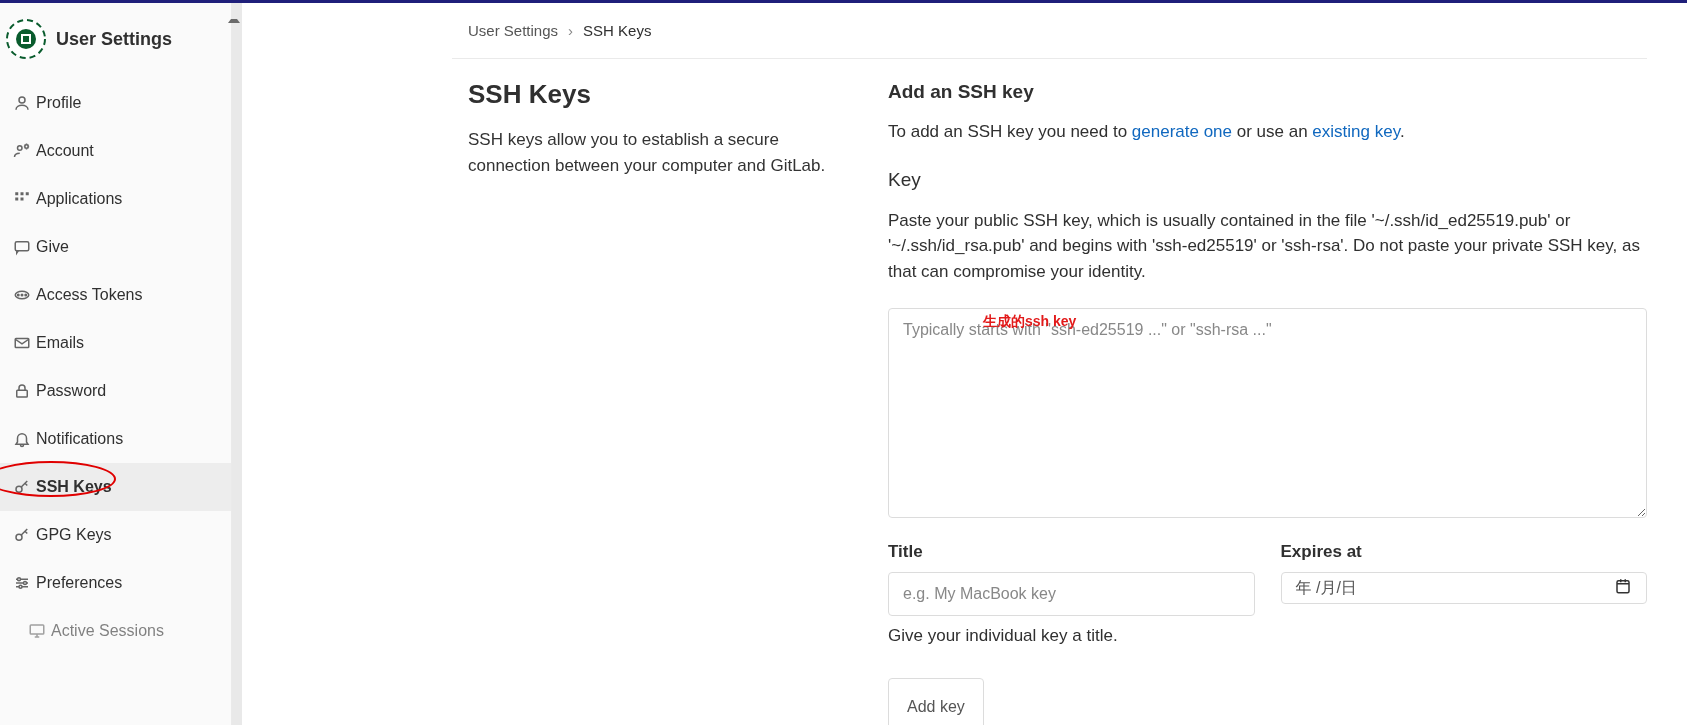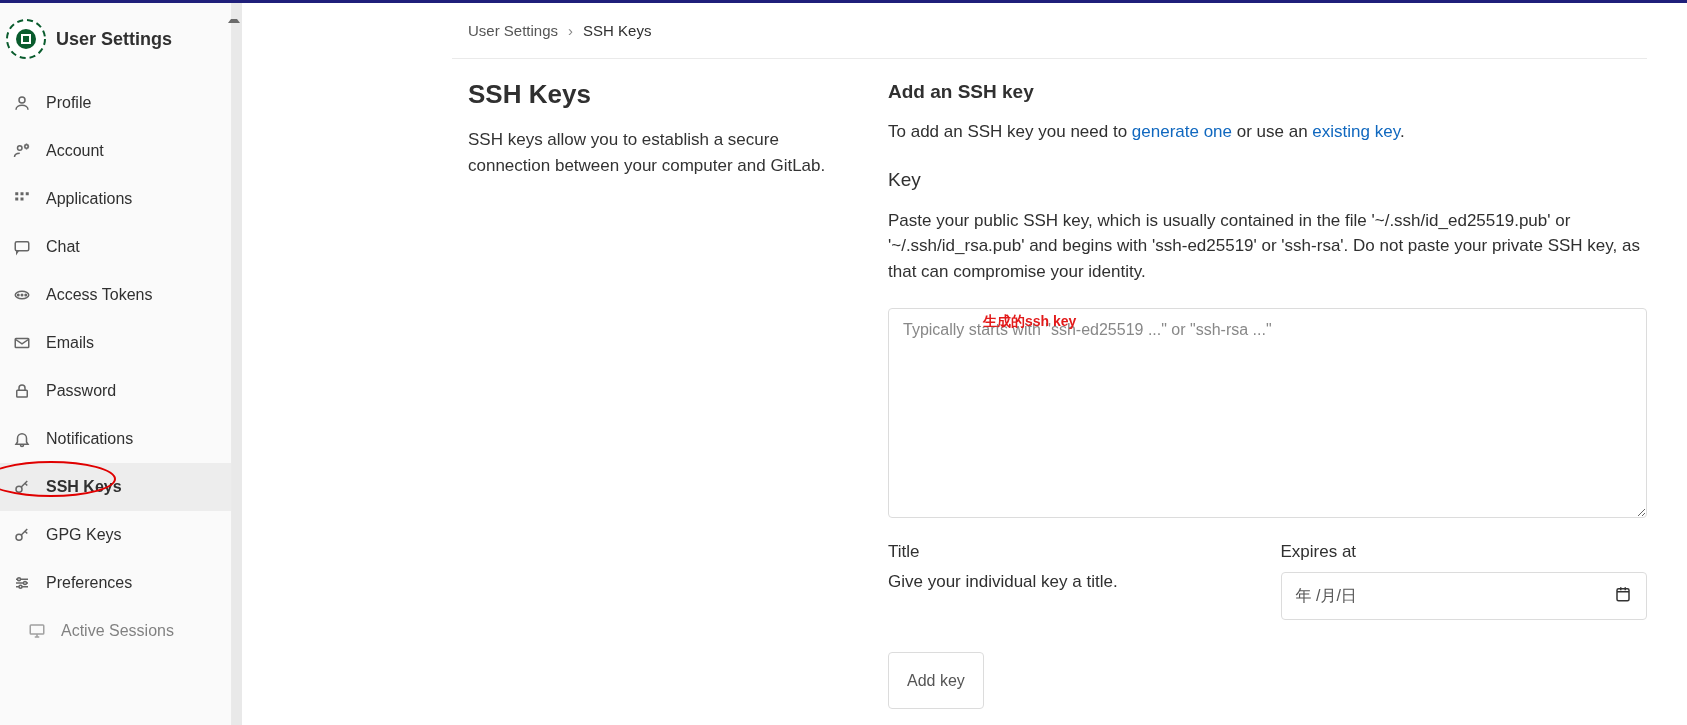--- a/index.html
+++ b/index.html
@@ -69,21 +69,21 @@
   }
   .avatar svg { width: 40px; height: 40px; }
   .sidebar-title {
     font-size: 18px;
     font-weight: 600;
     color: #303030;
   }
   .nav-item {
     display: flex;
     align-items: center;
-    gap: 14px;
+    gap: 4px;
     padding: 14px 12px;
     font-size: 16px;
     color: #303030;
     cursor: pointer;
     position: relative;
   }
   .nav-item.active {
     background: #ededed;
     font-weight: 600;
   }
@@ -197,38 +197,38 @@
   .row2 {
     display: flex;
     gap: 26px;
     margin-top: 20px;
   }
   .row2 .field { flex: 1; min-width: 0; }
   .row2 .field.title-field { flex: 1 1 49%; }
   .row2 .field.expires-field { flex: 1 1 49%; }
   .field .lbl {
     font-size: 17px;
-    font-weight: 400;
+    font-weight: 700;
     margin-bottom: 10px;
     display: block;
   }
   input[type="text"].textfield {
     width: 100%;
     height: 44px;
     border: 1px solid #dcdcdc;
     border-radius: 4px;
     padding: 0 14px;
     font-size: 16px;
   }
   input[type="text"].textfield::placeholder { color: #888; }
   .date-wrap {
     display: flex;
     align-items: center;
     width: 100%;
-    height: 48px;
+    height: 32px;
     border: 1px solid #dcdcdc;
     border-radius: 4px;
     padding: 0 14px;
     font-size: 16px;
     color: #555;
     justify-content: space-between;
     cursor: pointer;
     background: #fff;
   }
   .date-wrap svg { width: 18px; height: 18px; }
@@ -306,21 +306,21 @@
       <span>Applications</span>
     </div>
 
     <div class="nav-item">
       <span class="icon">
         <svg viewBox="0 0 24 24" fill="none" stroke="currentColor" stroke-width="2">
             <rect x="3" y="5" width="18" height="12" rx="2"></rect>
             <path d="M7 17l-2 3v-3"></path>
           </svg>
       </span>
-      <span>Chat</span>
+      <span>Give</span>
     </div>
 
     <div class="nav-item">
       <span class="icon">
         <svg viewBox="0 0 24 24" fill="none" stroke="currentColor" stroke-width="2">
             <ellipse cx="12" cy="12" rx="9" ry="5"></ellipse>
             <circle cx="7" cy="12" r="1" fill="currentColor"></circle>
             <circle cx="12" cy="12" r="1" fill="currentColor"></circle>
             <circle cx="17" cy="12" r="1" fill="currentColor"></circle>
           </svg>
@@ -428,20 +428,21 @@
         <p class="help-text">Paste your public SSH key, which is usually contained in the file '~/.ssh/id_ed25519.pub' or '~/.ssh/id_rsa.pub' and begins with 'ssh-ed25519' or 'ssh-rsa'. Do not paste your private SSH key, as that can compromise your identity.</p>
 
         <div class="key-textarea-wrap">
           <textarea class="key-input" placeholder="Typically starts with &quot;ssh-ed25519 ...&quot; or &quot;ssh-rsa ...&quot;" style=""></textarea>
           <span class="overlay-text">生成的ssh key</span>
         </div>
 
         <div class="row2">
           <div class="field title-field">
             <label class="lbl">Title</label>
+            <input type="text" class="textfield" placeholder="e.g. My MacBook key" style="">
             <div class="hint">Give your individual key a title.</div>
           </div>
           <div class="field expires-field">
             <label class="lbl">Expires at</label>
             <div class="date-wrap">
               <span>年 /月/日</span>
               <span>
                 <svg viewBox="0 0 24 24" fill="none" stroke="#333" stroke-width="2">
                     <rect x="4" y="5" width="16" height="16" rx="2"></rect>
                     <path d="M4 9h16M9 3v4M15 3v4"></path>

